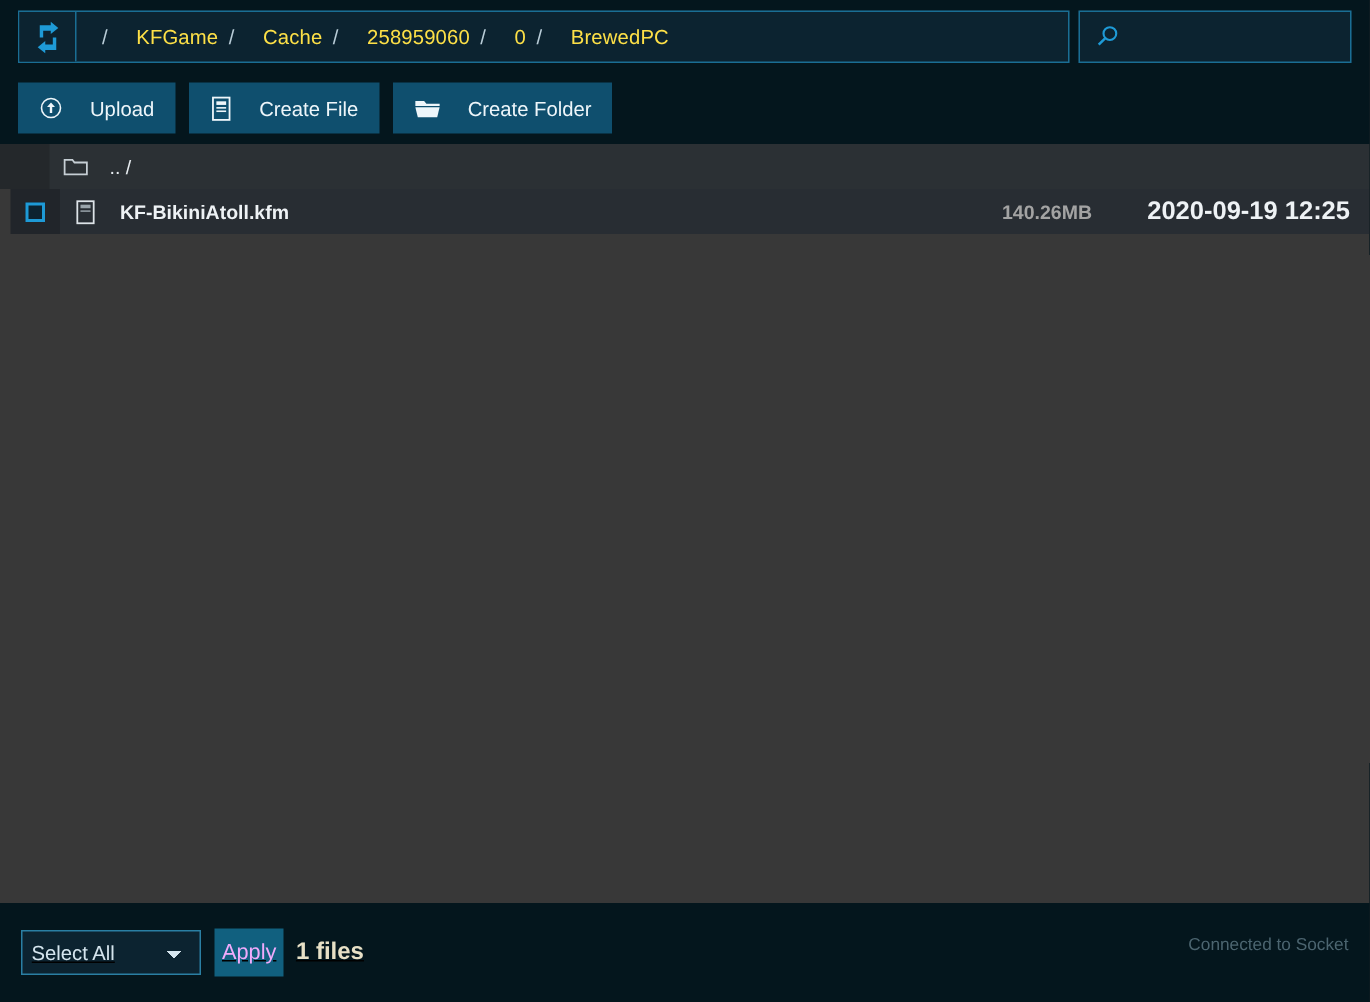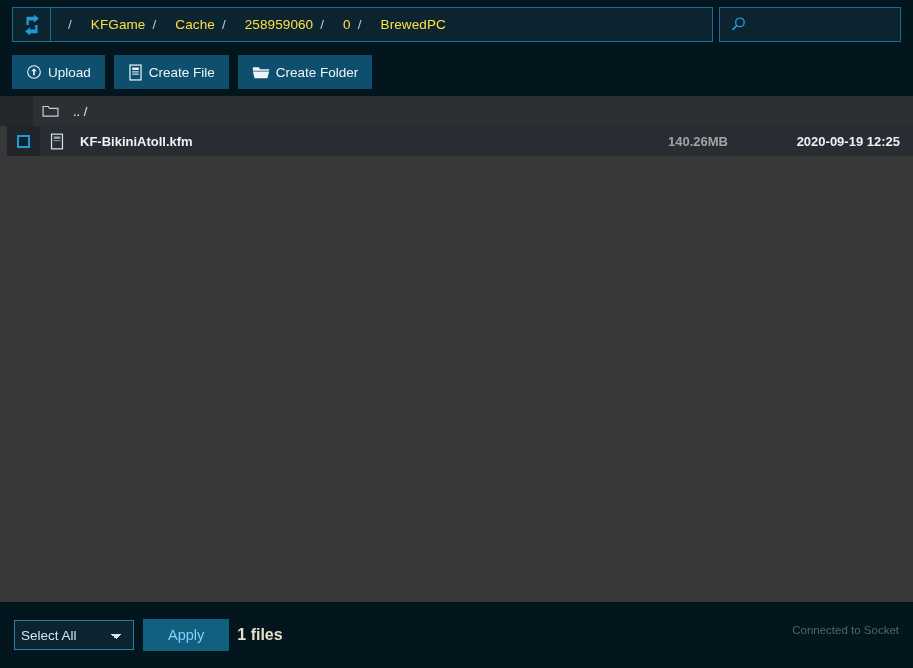--- a/index.html
+++ b/index.html
@@ -40,21 +40,21 @@
     background: transparent; border: none; outline: none;
     color: #cfe2ec; font-size: 13px; font-family: "Liberation Sans", sans-serif;
     width: 140px; margin-left: 6px;
   }
 
   
   .toolbar { height: 48px; padding: 0 12px; display: flex; align-items: center; gap: 9px; }
   .tb-btn {
     height: 34px; background: #0f4f6e; border: none; cursor: pointer;
     color: #eef6fa; font-size: 13.5px; font-family: "Liberation Sans", sans-serif;
-    display: flex; align-items: center; gap: 6px; padding: 0 14px;
+    display: flex; align-items: center; gap: 18px; padding: 0 14px;
   }
   .tb-btn .lbl { line-height: 1; position: relative; top: .5px; }
 
   
   .filelist { flex: 1 1 auto; background: #383838; display: flex; flex-direction: column; overflow: hidden; }
   .row { height: 30px; display: flex; align-items: center; }
   .row.up { background: #2b3034; }
   .row.file { background: #282d33; margin-left: 7px; }
   .cb-cell {
     width: 33px; height: 100%; flex: 0 0 33px;
@@ -62,42 +62,42 @@
     background: rgba(0,0,0,0.16);
   }
   .checkbox {
     width: 13px; height: 13px; border: 2px solid #1e9ad6; background: #0c2330;
     cursor: pointer;
   }
   .icon-cell { width: 34px; flex: 0 0 34px; display: flex; align-items: center; justify-content: center; }
   .name-cell { flex: 1 1 auto; color: #e8edf1; font-size: 13px; padding-left: 6px; }
   .name-cell.bold { font-weight: bold; color: #eef2f5; }
   .size-cell { width: 180px; flex: 0 0 180px; text-align: right; color: #a3a3a3; font-size: 13px; font-weight: bold; }
-  .date-cell { width: 185px; flex: 0 0 185px; text-align: right; padding-right: 13px; color: #eef2f5; font-size: 13px; font-weight: bold; }
+  .date-cell { width: 185px; flex: 0 0 185px; text-align: right; padding-right: 13px; color: #eef2f5; font-size: 17px; font-weight: bold; }
 
   
   .footer {
     height: 66px; background: #04161d; display: flex; align-items: center;
-    padding: 0 14px; position: relative;
+    padding: 0 14px; position: relative; text-decoration: underline;
   }
   .select-all {
     width: 120px; height: 30px; background: #0c2330;
     border: 1px solid #2a7fa3; color: #d5e5ee;
     font-size: 13.5px; font-family: "Liberation Sans", sans-serif;
     padding: 0 6px; outline: none; cursor: pointer;
     appearance: none; -webkit-appearance: none;
     background-image: linear-gradient(45deg, transparent 50%, #d5e5ee 50%), linear-gradient(135deg, #d5e5ee 50%, transparent 50%);
     background-position: calc(100% - 17px) 13px, calc(100% - 12px) 13px;
     background-size: 5px 5px, 5px 5px;
     background-repeat: no-repeat;
   }
   .apply-btn {
-    margin-left: 9px; height: 32px; padding: 0 25px;
+    margin-left: 9px; height: 32px; padding: 0 5px;
     background: #11607f; border: none; cursor: pointer;
-    color: #7dd3fc; font-size: 14.5px; font-family: "Liberation Sans", sans-serif;
+    color: #f0abfc; font-size: 14.5px; font-family: "Liberation Sans", sans-serif;
   }
   .filecount { margin-left: 8px; color: #e7e0c6; font-size: 16px; font-weight: bold; }
   .conn-status {
     position: absolute; right: 14px; top: 22px;
     color: #4c6570; font-size: 11.5px;
   }
 </style>
 </head>
 <body>
 

